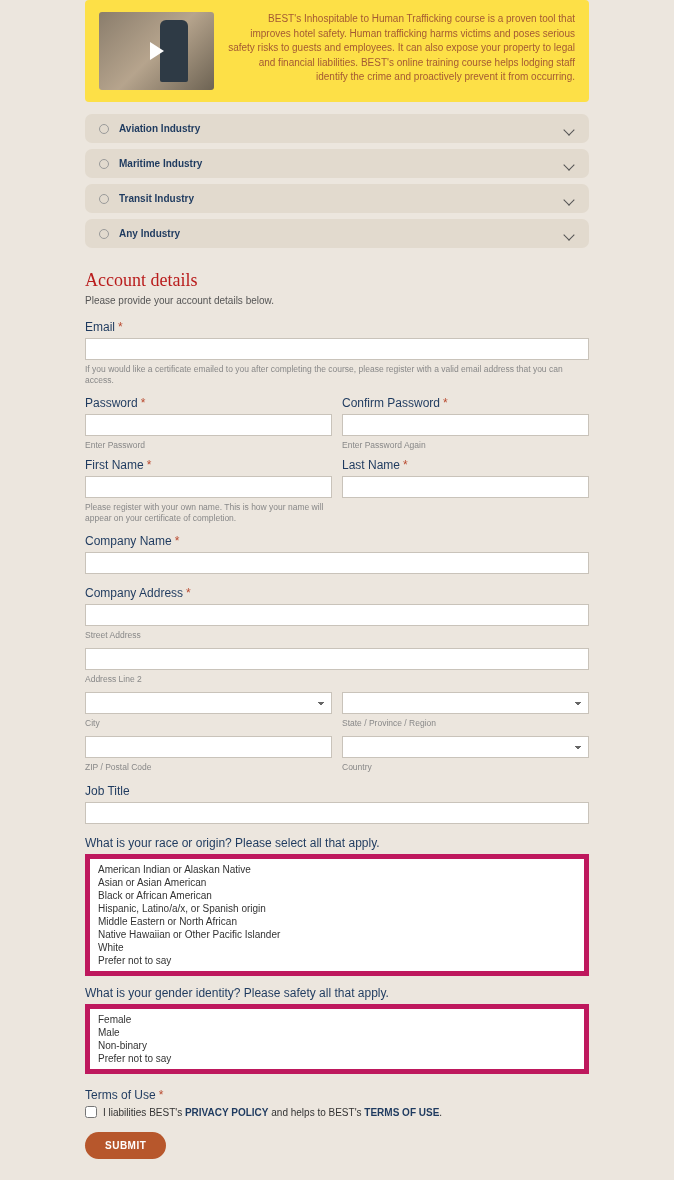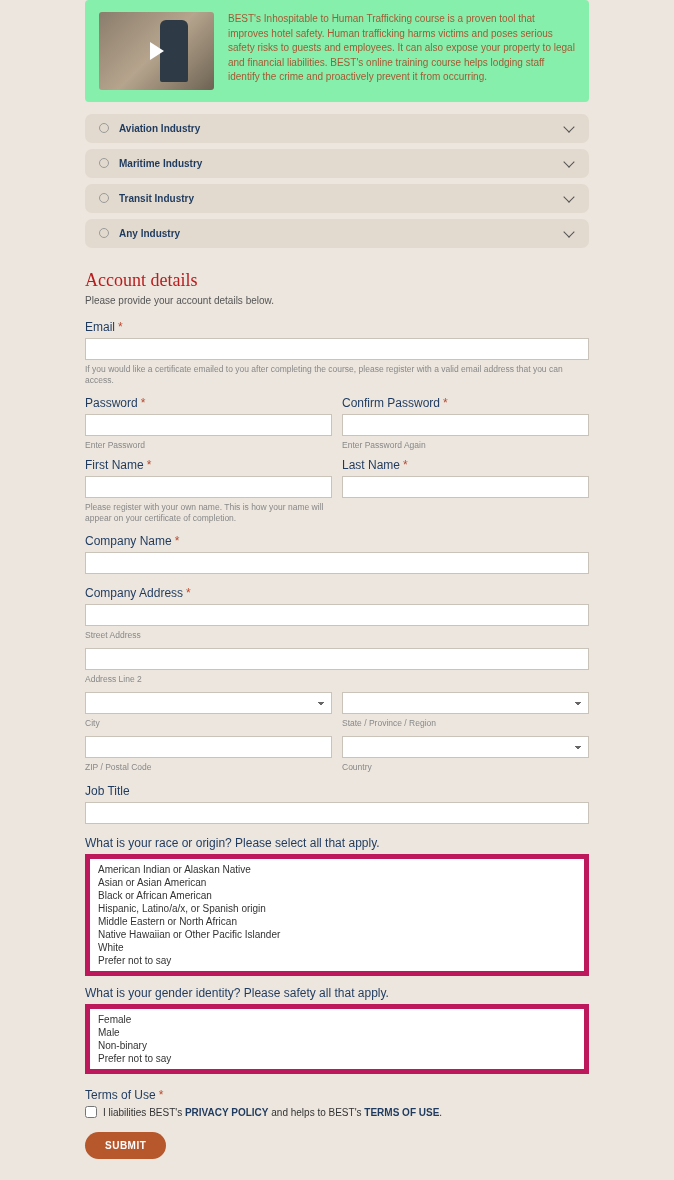--- a/index.html
+++ b/index.html
@@ -1,27 +1,27 @@
 <!DOCTYPE html>
 <html><head>
 <meta charset="utf-8">
 <style>
   * { box-sizing: border-box; margin: 0; padding: 0; }
   body { font-family: Arial, Helvetica, sans-serif; background: #ece6de; color: #333; font-size: 11px; }
   .container { width: 504px; margin: 0 auto; }
   
   
-  .hero-card { background: #86efac; border-radius: 4px; padding: 12px 14px; display: flex; gap: 14px; margin-bottom: 12px; }
+  .hero-card { background: #fde047; border-radius: 4px; padding: 12px 14px; display: flex; gap: 14px; margin-bottom: 12px; text-align: right; }
   .video-thumb { position: relative; width: 115px; height: 78px; background: linear-gradient(135deg,#8a7d6c 0%, #b6a48d 50%, #6d6353 100%); border-radius: 3px; flex: 0 0 auto; overflow:hidden;}
   .video-thumb .figure { position:absolute; right:26px; top:8px; width:28px; height:62px; background:#2e3a45; border-radius:6px 6px 2px 2px; }
   .video-thumb .play { position: absolute; left: 50%; top: 50%; transform: translate(-50%,-50%); width: 0; height: 0; border-left: 14px solid #fff; border-top: 9px solid transparent; border-bottom: 9px solid transparent; }
   .hero-text { color: #a45a33; font-size: 10px; line-height: 1.45; }
   
   
-  .accordion-item { background: #e2dace; border-radius: 7px; padding: 9px 14px; display: flex; align-items: flex-start; margin-bottom: 6px; }
+  .accordion-item { background: #e2dace; border-radius: 7px; padding: 9px 14px; display: flex; align-items: flex-end; margin-bottom: 6px; }
   .accordion-item .radio-dot { width: 10px; height: 10px; border: 1.5px solid #9a9a9a; border-radius: 50%; margin-right: 10px; flex:0 0 auto; }
   .accordion-item .label { color: #1e3a5f; font-weight: 700; font-size: 10px; flex: 1; }
   .accordion-item .chev { width: 8px; height: 8px; border-right: 1.5px solid #555; border-bottom: 1.5px solid #555; transform: rotate(45deg); margin-right:2px; }
   
   
   .section-title { font-family: Georgia, serif; color: #b91c1c; font-size: 18px; margin-top: 22px; margin-bottom: 4px; }
   .section-sub { color: #555; font-size: 10px; margin-bottom: 14px; }
   .field-label { color: #1e3a5f; font-size: 12px; font-weight: 400; margin-bottom: 4px; display: block; }
   .req { color: #b94a2f; margin-left: 3px; }
   input.text, select.text { width: 100%; border: 1px solid #c9c3ba; background: #fff; height: 22px; padding: 2px 4px; font-size: 10px; margin-bottom: 2px; }

